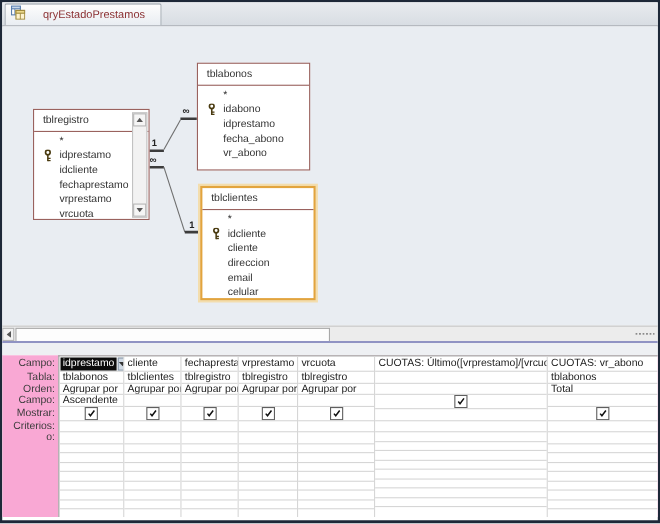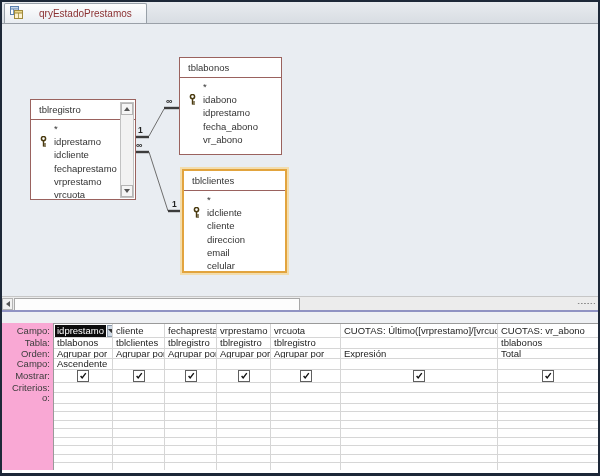--- a/index.html
+++ b/index.html
@@ -358,21 +358,20 @@
           <div class="gcell r-empty"></div>
           <div class="gcell r-empty"></div>
           <div class="gcell r-empty"></div>
           <div class="gcell r-empty"></div>
           <div class="gcell r-empty"></div>
           <div class="gcell r-empty"></div>
         </div>
         <div class="gcol" style="width: 157px;">
           <div class="gcell r-campo">CUOTAS: Último([vrprestamo]/[vrcuota])</div>
           <div class="gcell r-mid"></div>
-          <div class="gcell r-mid">Expresión</div>
           <div class="gcell r-mid"></div>
           <div class="gcell r-mostrar">
             <span class="cb">
               <svg width="8" height="8" viewBox="0 0 10 10">
                 <polyline points="2,5 4,7.5 8.5,1.5" fill="none" stroke="#111" stroke-width="1.7"></polyline>
               </svg>
             </span>
           </div>
           <div class="gcell r-mid"></div>
           <div class="gcell r-mid"></div>

